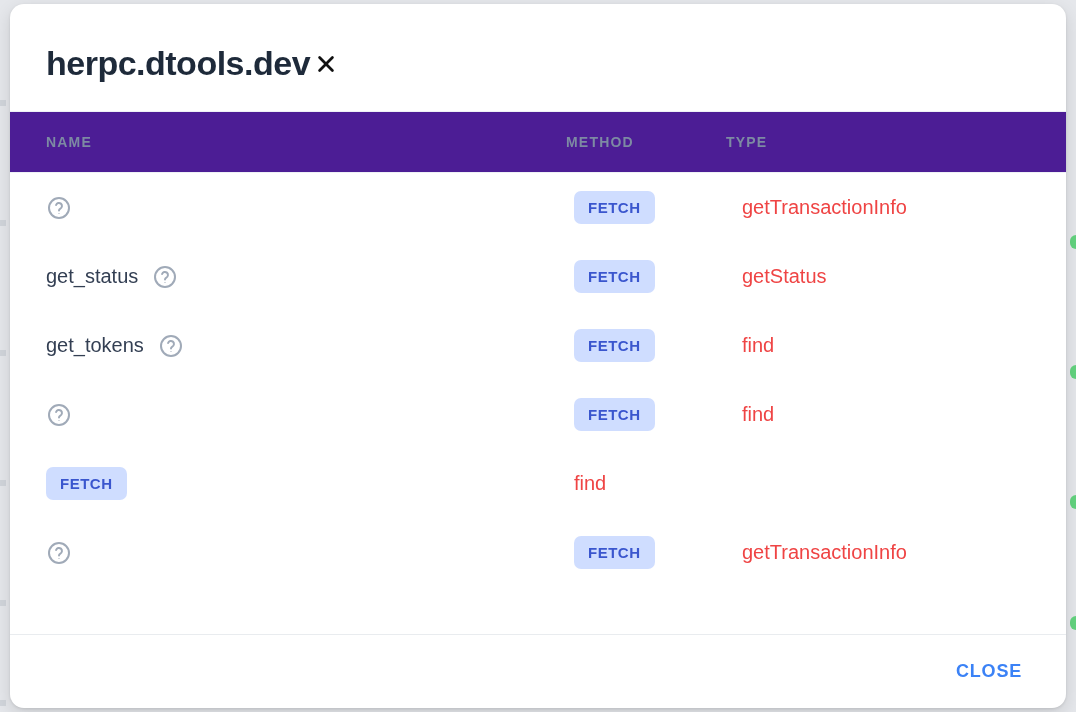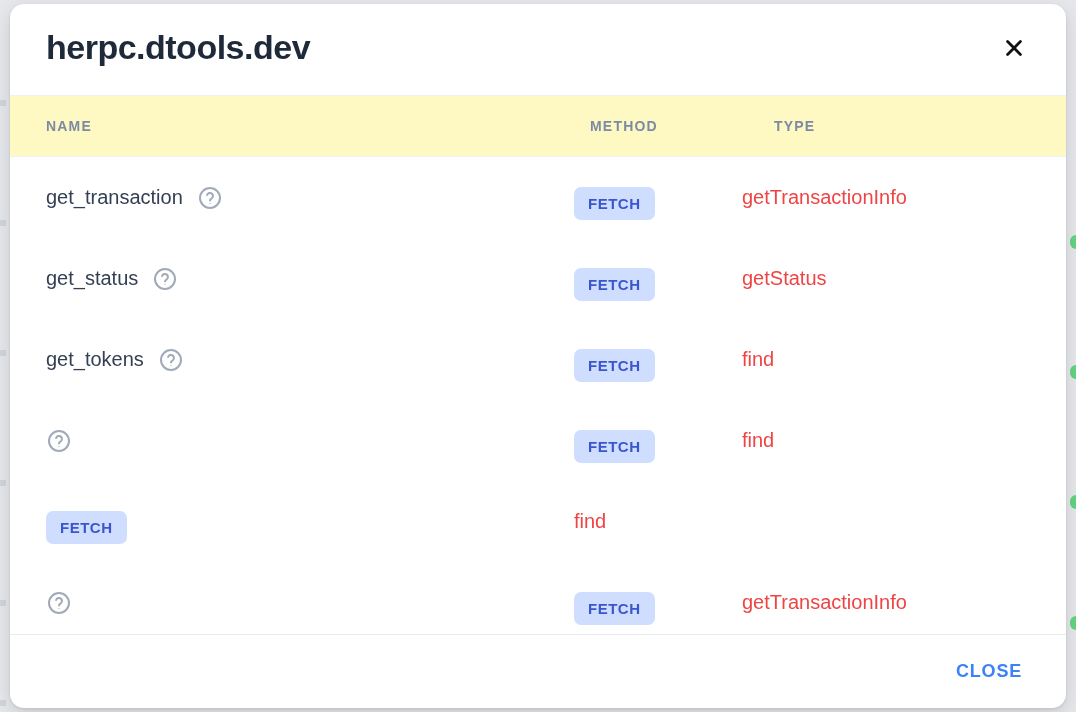--- a/index.html
+++ b/index.html
@@ -10,45 +10,45 @@
     .modal {
       position: absolute;
       left: 10px; right: 10px; top: 4px; bottom: 4px;
       background: #ffffff;
       border-radius: 14px;
       box-shadow: 0 6px 18px rgba(0,0,0,0.12), 0 1px 3px rgba(0,0,0,0.1);
       display: flex; flex-direction: column;
       overflow: hidden;
     }
     .modal-header {
-      padding: 24px 36px 28px 36px;
-      display: flex; align-items: center; justify-content: space-between;
+      padding: 40px 36px 28px 36px;
+      display: flex; align-items: center; 
     }
     .modal-title {
       font-size: 34px;
       font-weight: 700;
       color: #1e2a3a;
       letter-spacing: -0.5px;
     }
     .close-x {
       width: 32px; height: 32px;
       display: flex; align-items: center; justify-content: center;
       cursor: pointer;
       color: #111;
     }
     .close-x svg { width: 22px; height: 22px; }
     .table-wrap { flex: 1; display: flex; flex-direction: column; overflow: hidden; }
     .thead {
-      background: #fef9c3;
+      background: #4c1d95;
       border-top: 1px solid #eef1f6;
       border-bottom: 1px solid #eef1f6;
       display: grid;
       grid-template-columns: 520px 160px 300px 60px;
       padding: 22px 36px;
-      gap: 24px;
+      gap: 0;
     }
     .th {
       font-size: 14px;
       font-weight: 700;
       color: #7d8aa3;
       letter-spacing: 1.2px;
       text-transform: uppercase;
     }
     .tbody {
       overflow-y: auto;
@@ -76,21 +76,20 @@
       display: inline-block;
       background: #cfddff;
       color: #3a56ce;
       font-weight: 700;
       font-size: 15px;
       padding: 8px 14px;
       border-radius: 7px;
       letter-spacing: 0.5px;
       cursor: pointer;
       width: fit-content;
-      margin-top: 12px;
     }
     .modal-footer {
       border-top: 1px solid #e9ecef;
       padding: 20px 34px;
       display: flex; justify-content: flex-end;
     }
     .close-btn {
       color: #3b82f6;
       font-weight: 700;
       font-size: 18px;
@@ -131,21 +130,20 @@
   <div class="table-wrap">
     <div class="thead">
       <div class="th">NAME</div>
       <div class="th">METHOD</div>
       <div class="th">TYPE</div>
       <div class="th"></div>
     </div>
     <div class="tbody" id="tbody">
         <div class="trow">
           <div class="name-cell">
-            <span class="name-text">get_transaction</span>
             <span class="help-icon">
               <svg viewBox="0 0 24 24" fill="none" stroke="currentColor" stroke-width="2" stroke-linecap="round" stroke-linejoin="round">
                 <circle cx="12" cy="12" r="10"></circle>
                 <path d="M9.1 9a3 3 0 1 1 4.27 3.57c-.76.43-1.37.93-1.37 1.93"></path>
                 <circle cx="12" cy="17.5" r="0.6" fill="currentColor" stroke="none"></circle>
               </svg>
             </span>
           </div>
           <div><span class="fetch-badge">FETCH</span></div>
           <div class="type-text">getTransactionInfo</div>

